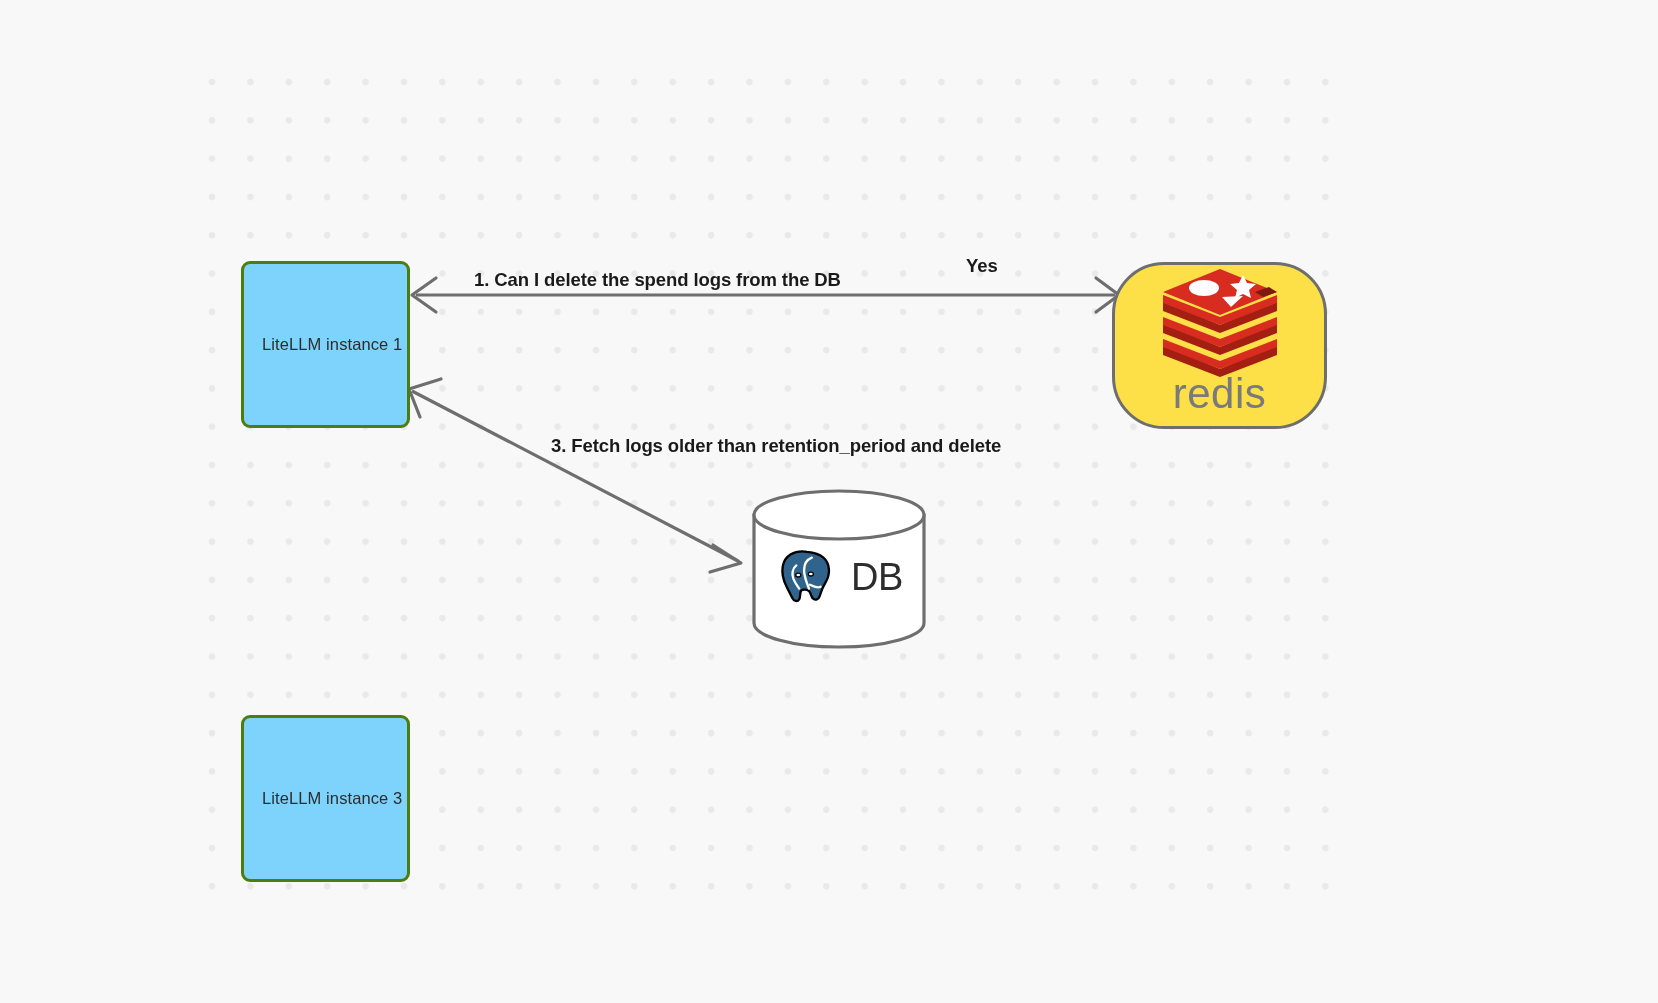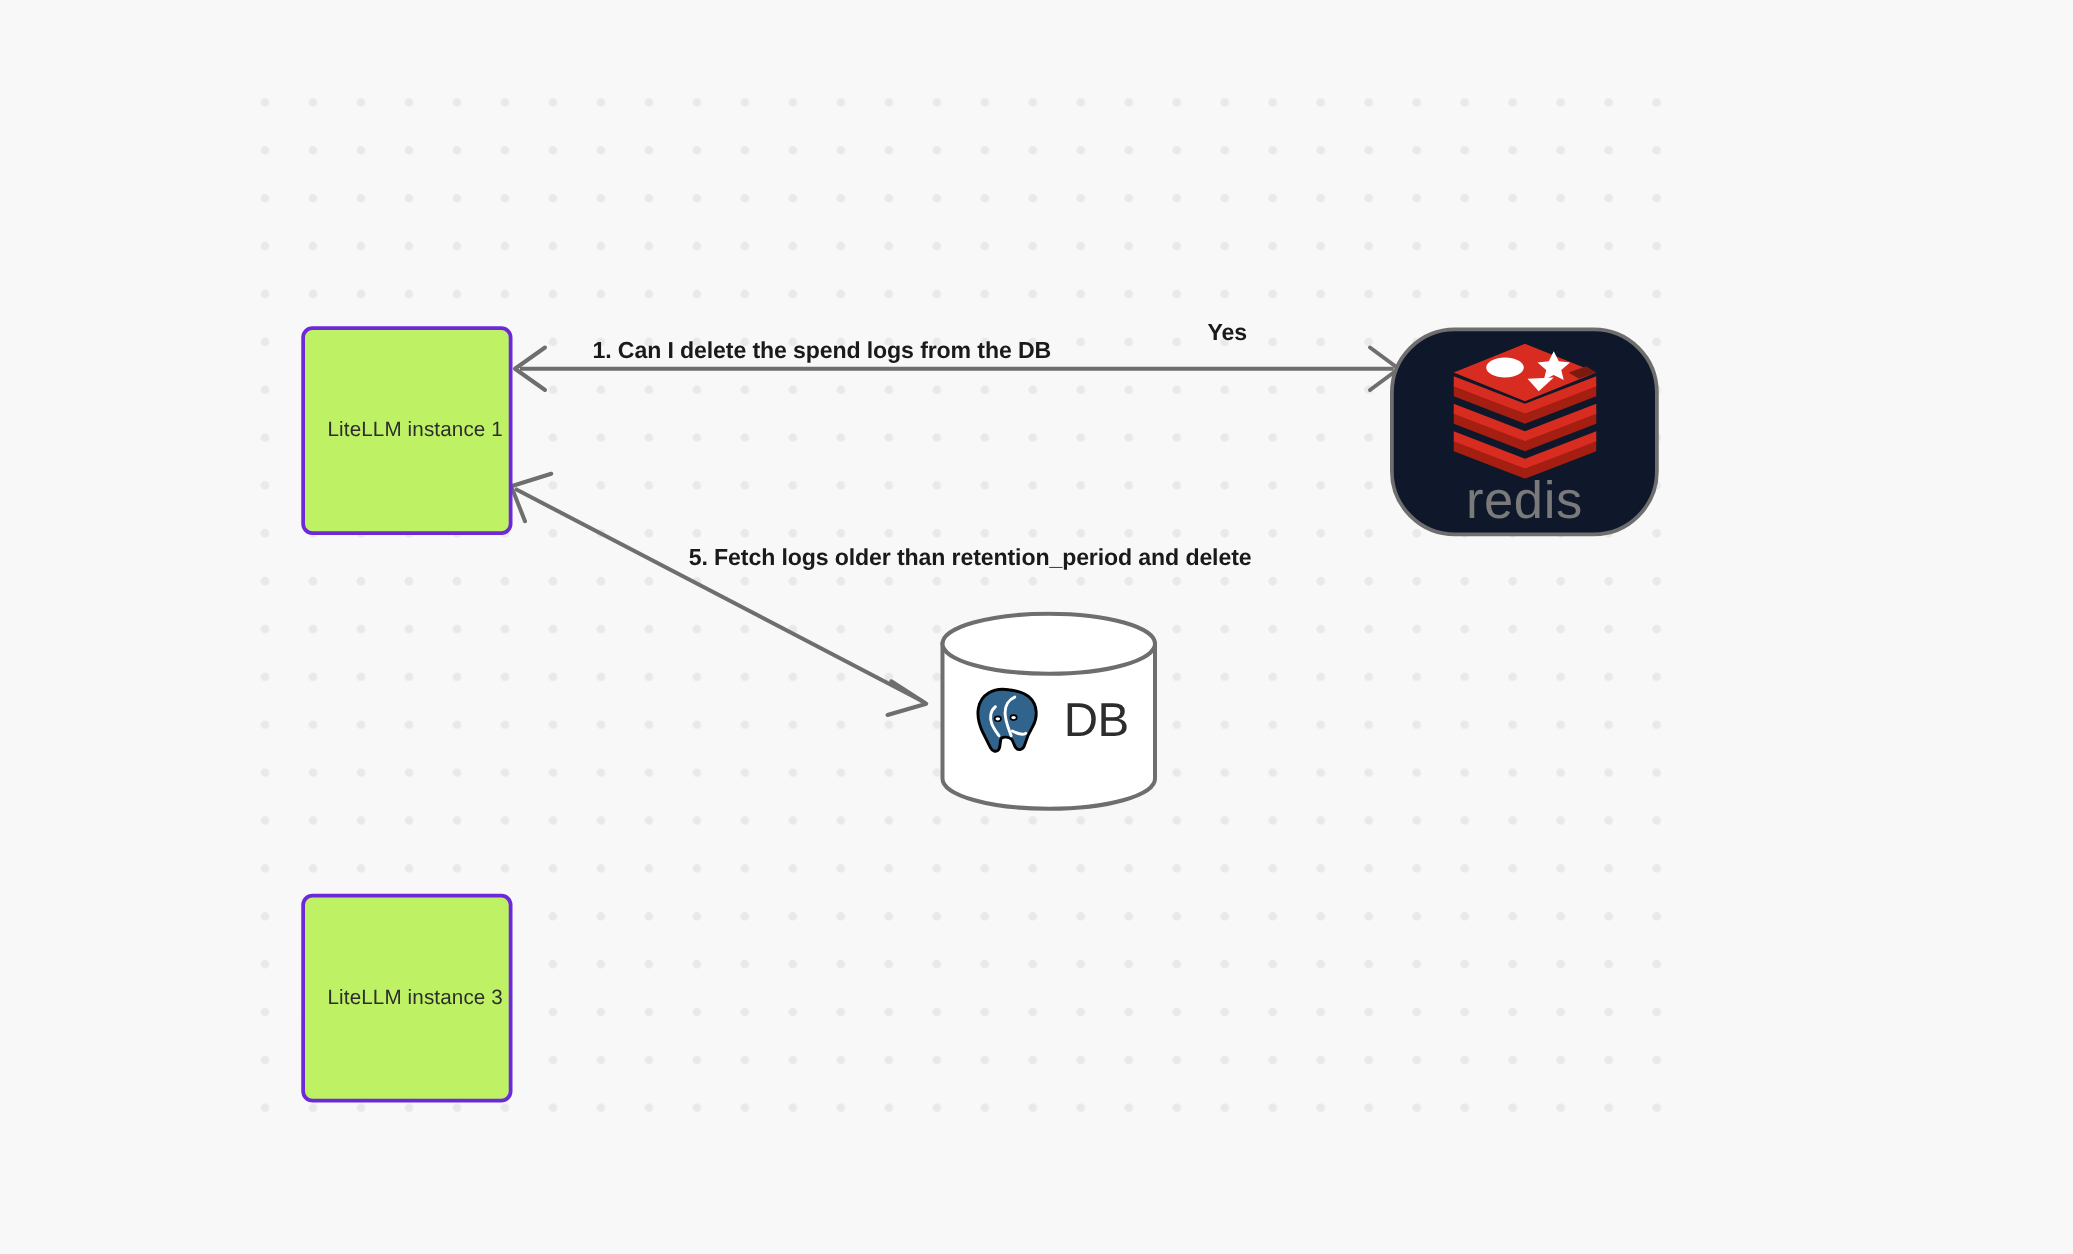--- a/index.html
+++ b/index.html
@@ -22,22 +22,22 @@
     top: 77px;
     width: 1150px;
     height: 840px;
     background-image: radial-gradient(circle at 5px 5px, #e9e9e9 3.2px, rgba(255,255,255,0) 3.6px);
     background-size: 38.4px 38.3px;
     pointer-events: none;
   }
   
   .node-box {
     position: absolute;
-    background: #bef264;
-    border: 3px solid #6d28d9;
+    background: #7dd3fc;
+    border: 3px solid #4d7c0f;
     border-radius: 9px;
     box-sizing: border-box;
     display: flex;
     align-items: center;
     justify-content: flex-start;
   }
   .node-box .node-label {
     font-size: 16.5px;
     color: #2d2d2d;
     font-family: "Liberation Sans", sans-serif;
@@ -49,28 +49,27 @@
   #box-litellm-2 { left: 241px; top: 488px; width: 169px; height: 167px; }
   #box-litellm-3 { left: 241px; top: 715px; width: 169px; height: 167px; }
 
   
   #node-redis {
     position: absolute;
     left: 1112px;
     top: 262px;
     width: 215px;
     height: 167px;
-    background: #0f172a;
+    background: #fde047;
     border: 3px solid #6e6e6e;
     border-radius: 52px;
     box-sizing: border-box;
     display: flex;
     flex-direction: column;
     align-items: center;
-    justify-content: center;
   }
   #redis-logo-svg { display: block; }
 
   
   #node-db {
     position: absolute;
     left: 751px;
     top: 489px;
     width: 176px;
     height: 160px;
@@ -211,15 +210,15 @@
           <ellipse cx="24" cy="30" rx="2.6" ry="2" fill="#ffffff" stroke="#000000" stroke-width="1.4"></ellipse>
           <ellipse cx="37" cy="29" rx="2.6" ry="2" fill="#ffffff" stroke="#000000" stroke-width="1.4"></ellipse>
         </g>
       </svg>
       <span id="db-text" style="margin-top:16px;">DB</span>
     </div>
   </div>
 
   <div class="edge-label" id="label-step-1">1.  Can I delete the spend logs from the DB</div>
   <div class="edge-label" id="label-yes">Yes</div>
-  <div class="edge-label" id="label-step-2">5.  Fetch logs older than retention_period and delete</div>
+  <div class="edge-label" id="label-step-2">3.  Fetch logs older than retention_period and delete</div>
 
 </div>
 
 </body></html>

